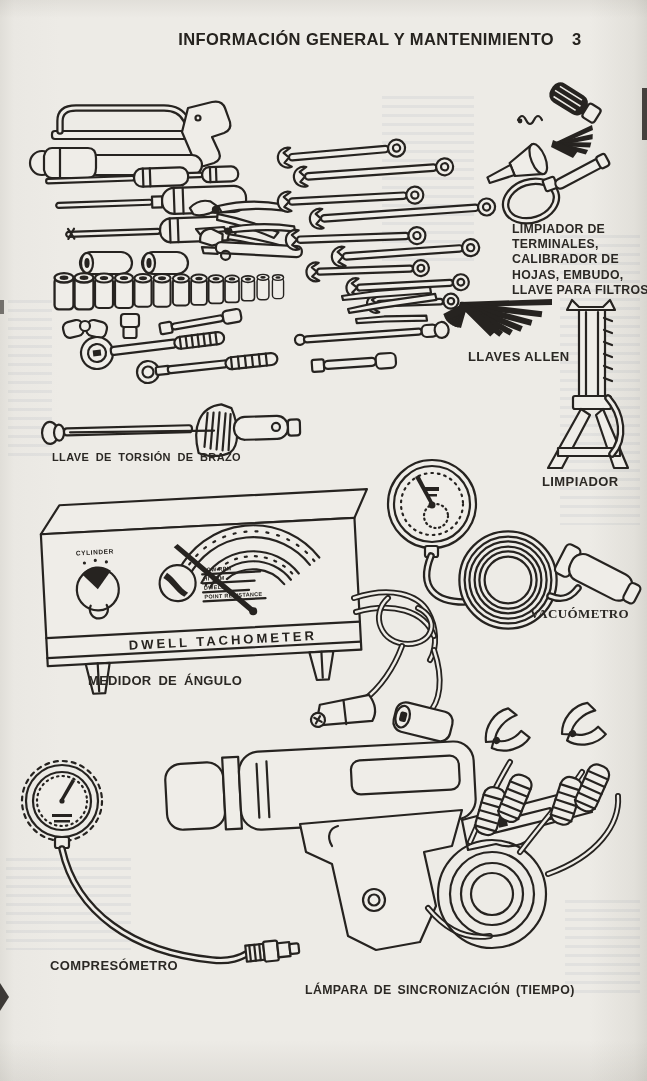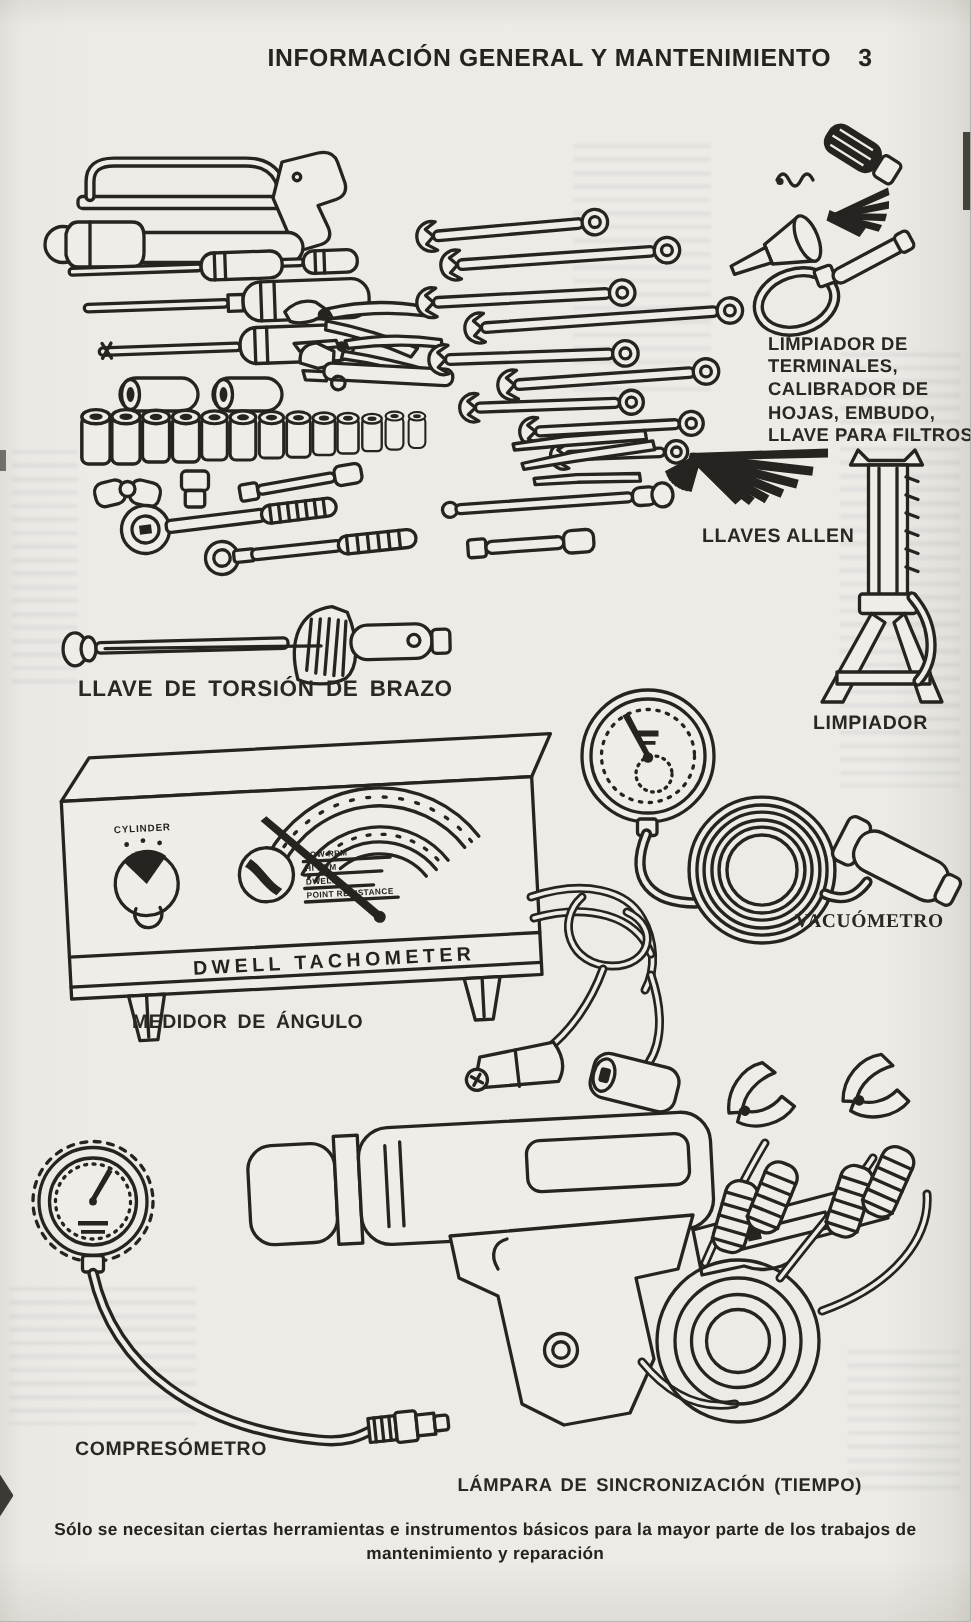--- a/index.html
+++ b/index.html
@@ -568,28 +568,24 @@
   <div class="lbl-block" style="left:512px;top:222px;">
     <div>LIMPIADOR DE</div>
     <div>TERMINALES,</div>
     <div>CALIBRADOR DE</div>
     <div>HOJAS, EMBUDO,</div>
     <div>LLAVE PARA FILTROS</div>
   </div>
 
   <div class="lbl" style="left:468px;top:349px;">LLAVES ALLEN</div>
   <div class="lbl" style="left:542px;top:474px;">LIMPIADOR</div>
-  <div class="lbl" style="left:36px;top:451px;font-size:15px;word-spacing:3px;padding-left:16px;">LLAVE DE TORSIÓN DE BRAZO</div>
+  <div class="lbl" style="left:36px;top:451px;font-size:11px;word-spacing:3px;padding-left:16px;">LLAVE DE TORSIÓN DE BRAZO</div>
   <div class="lbl" style="left:530px;top:606px;font-family:Liberation Serif, serif;">VACUÓMETRO</div>
 
   <div class="lbl-block" style="left:60px;top:672px;">
     <div style="font-size:13px;line-height:18px;word-spacing:3px;margin-left:28px;">MEDIDOR DE ÁNGULO</div>
   </div>
 
   <div class="lbl" style="left:50px;top:958px;">COMPRESÓMETRO</div>
   <div class="lbl small" style="left:305px;top:983px;word-spacing:2px;">LÁMPARA DE SINCRONIZACIÓN (TIEMPO)</div>
 
-  <div class="caption">
-    <div>Sólo se necesitan ciertas herramientas e instrumentos básicos para la mayor parte de los trabajos de</div>
-    <div>mantenimiento y reparación</div>
-  </div>
 
 </div>
 
 </body></html>

